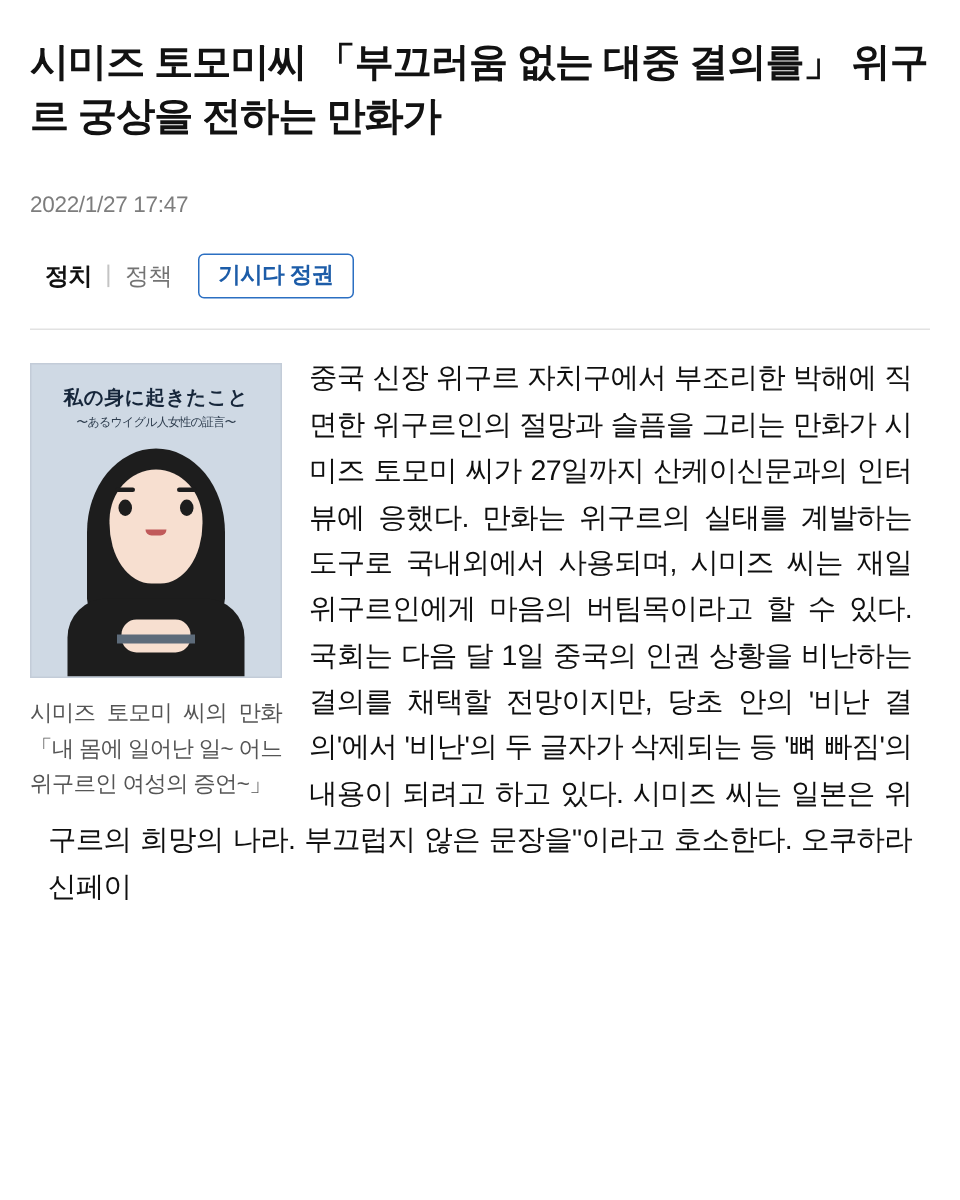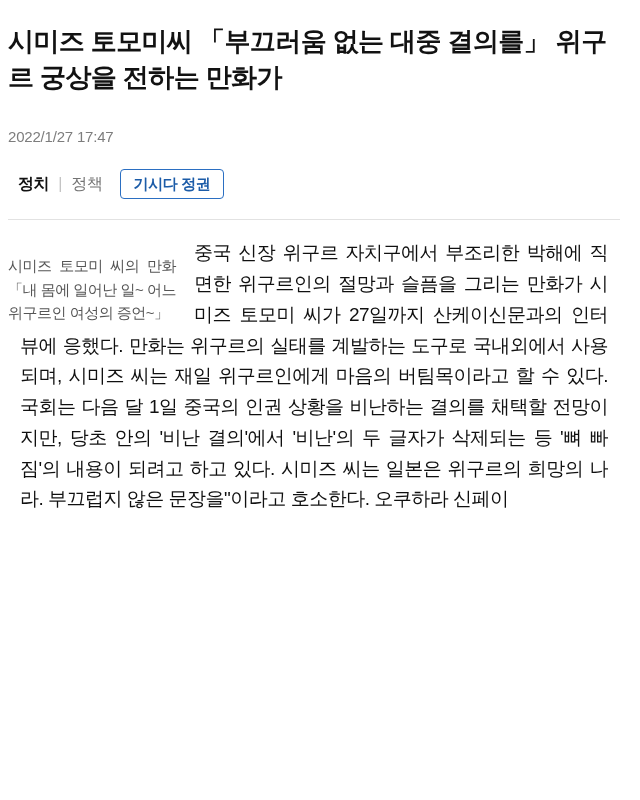--- a/index.html
+++ b/index.html
@@ -8,21 +8,21 @@
     padding: 0;
     width: 640px;
     height: 800px;
     background: #ffffff;
     font-family: "Liberation Sans", sans-serif;
     color: #111111;
   }
   .page {
     width: 640px;
     height: 800px;
-    padding: 18px 20px 0 8px;
+    padding: 18px 20px 0 20px;
     position: relative;
     overflow: hidden;
   }
   .headline {
     font-size: 26px;
     line-height: 1.38;
     font-weight: bold;
     letter-spacing: -0.6px;
     margin: 6px 0 0 0;
     color: #121212;
@@ -227,19 +227,35 @@
     <span class="meta-sep">|</span>
     <span class="meta-sub">정책</span>
     <span class="tag-chip">기시다 정권</span>
   </div>
 
   <div class="divider"></div>
 
   <div class="body-area">
 
     <div class="figure">
+      <div class="cover">
+        <div class="cover-title">私の身に起きたこと</div>
+        <div class="cover-sub">〜あるウイグル人女性の証言〜</div>
+        <div class="char">
+          <div class="hijab"></div>
+          <div class="face"></div>
+          <div class="brow left"></div>
+          <div class="brow right"></div>
+          <div class="eye left"></div>
+          <div class="eye right"></div>
+          <div class="mouth"></div>
+          <div class="body-robe"></div>
+          <div class="hands"></div>
+          <div class="cuff"></div>
+        </div>
+      </div>
       <div class="caption">시미즈 토모미 씨의 만화 「내 몸에 일어난 일~ 어느 위구르인 여성의 증언~」</div>
     </div>
 
     <p class="para">중국 신장 위구르 자치구에서 부조리한 박해에 직면한 위구르인의 절망과 슬픔을 그리는 만화가 시미즈 토모미 씨가 27일까지 산케이신문과의 인터뷰에 응했다. 만화는 위구르의 실태를 계발하는 도구로 국내외에서 사용되며, 시미즈 씨는 재일 위구르인에게 마음의 버팀목이라고 할 수 있다. 국회는 다음 달 1일 중국의 인권 상황을 비난하는 결의를 채택할 전망이지만, 당초 안의 '비난 결의'에서 '비난'의 두 글자가 삭제되는 등 '뼈 빠짐'의 내용이 되려고 하고 있다. 시미즈 씨는 일본은 위구르의 희망의 나라. 부끄럽지 않은 문장을"이라고 호소한다. 오쿠하라 신페이</p>
 
   </div>
 </div>
 
 </body></html>

